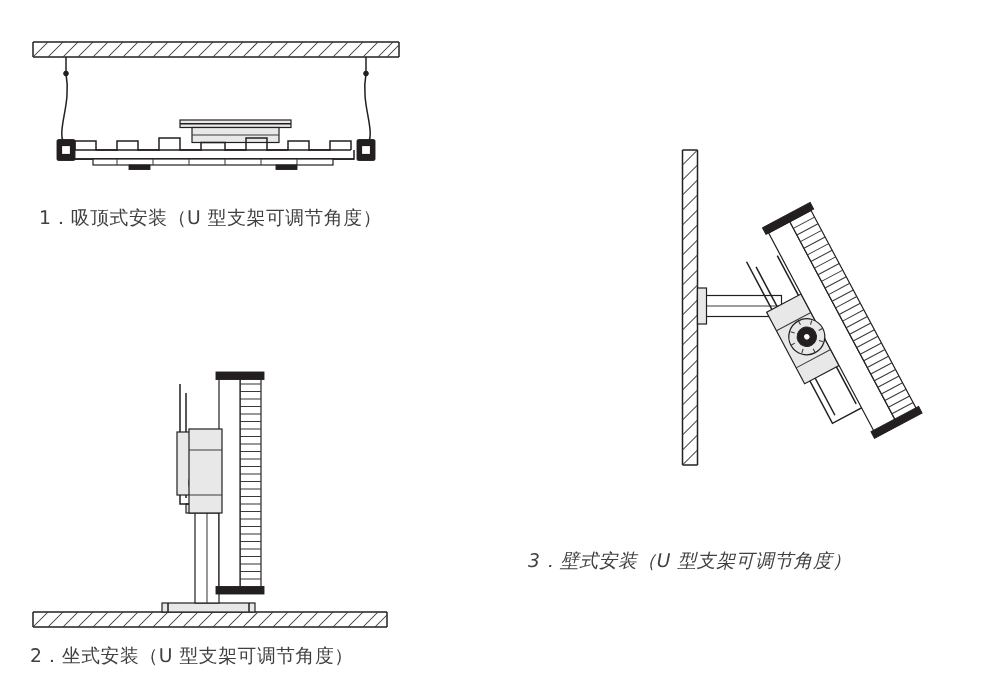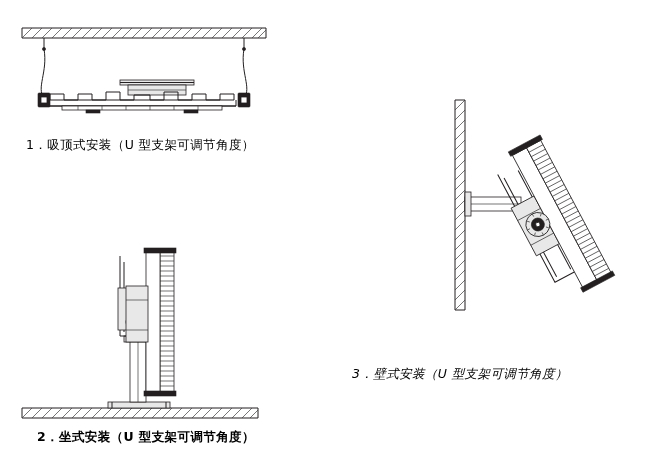--- a/index.html
+++ b/index.html
@@ -14,26 +14,26 @@
     position: relative;
     width: 666px;
     height: 462px;
     background: #ffffff;
     overflow: hidden;
   }
   .caption {
     position: absolute;
     font-family: "DejaVu Sans", sans-serif;
     font-size: 12.5px;
-    color: #000000;
+    color: #404040;
     white-space: nowrap;
     letter-spacing: 0.4px;
   }
   #cap1 { left: 26px; top: 137px; }
-  #cap2 { left: 37px; top: 429px; font-weight: bold; }
+  #cap2 { left: 20px; top: 429px; }
   #cap3 { left: 352px; top: 366px; font-style: italic; }
 
   .svgwrap {
     position: absolute;
     left: 0;
     top: 0;
   }
   svg .ln {
     fill: none;
     stroke: #231f20;

